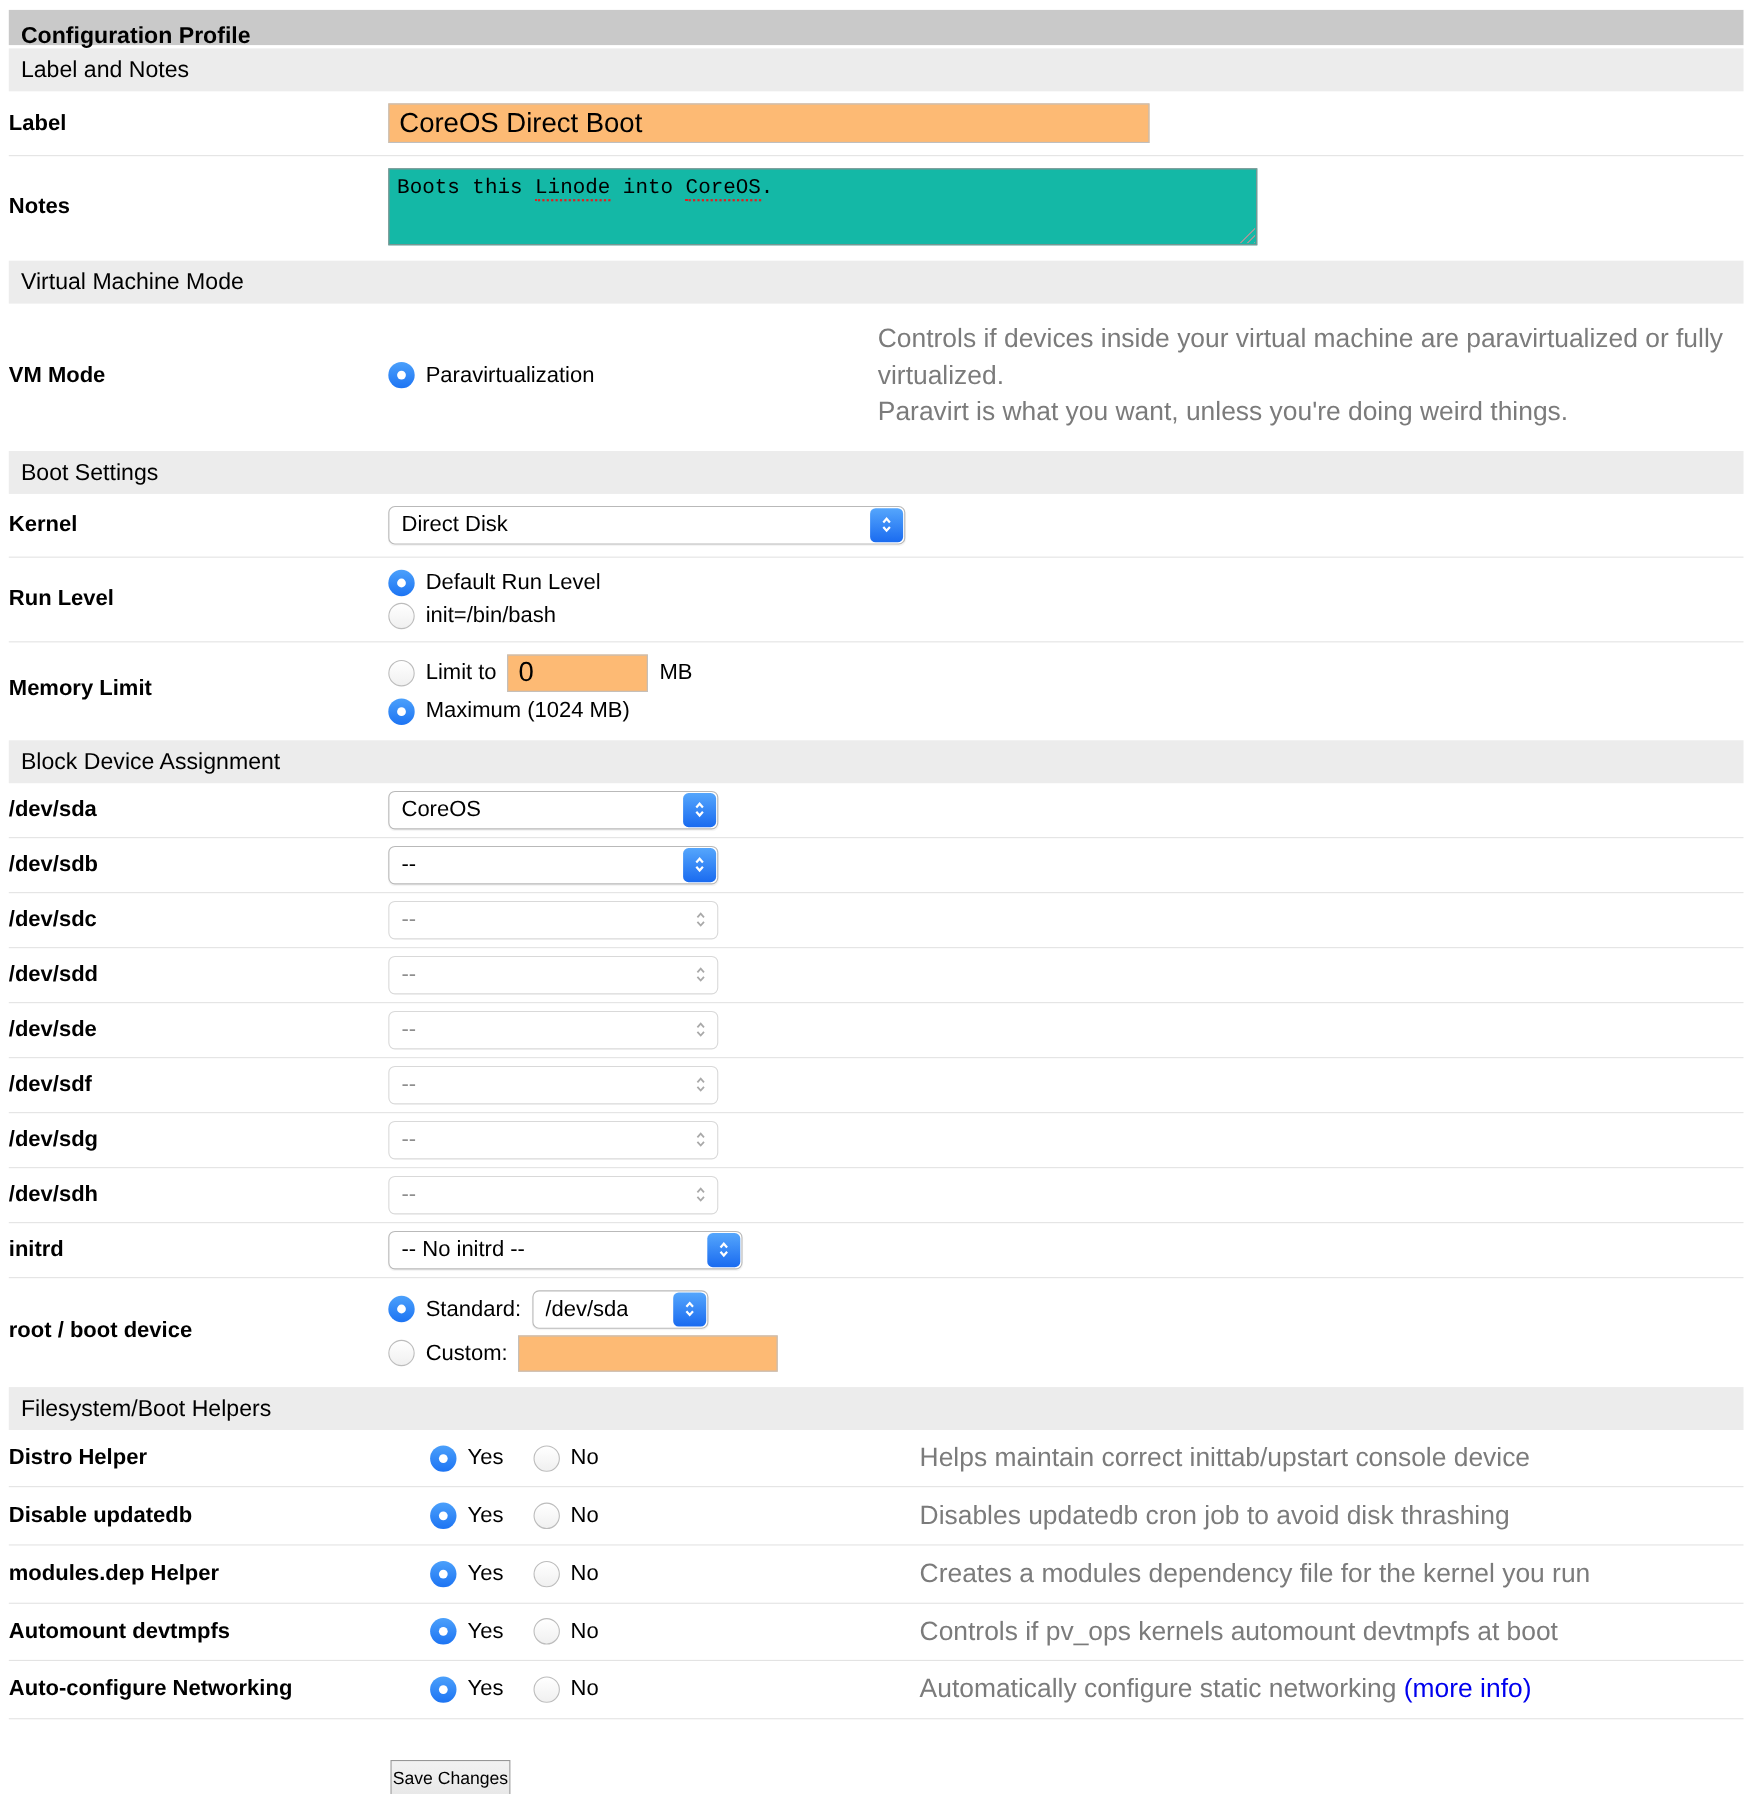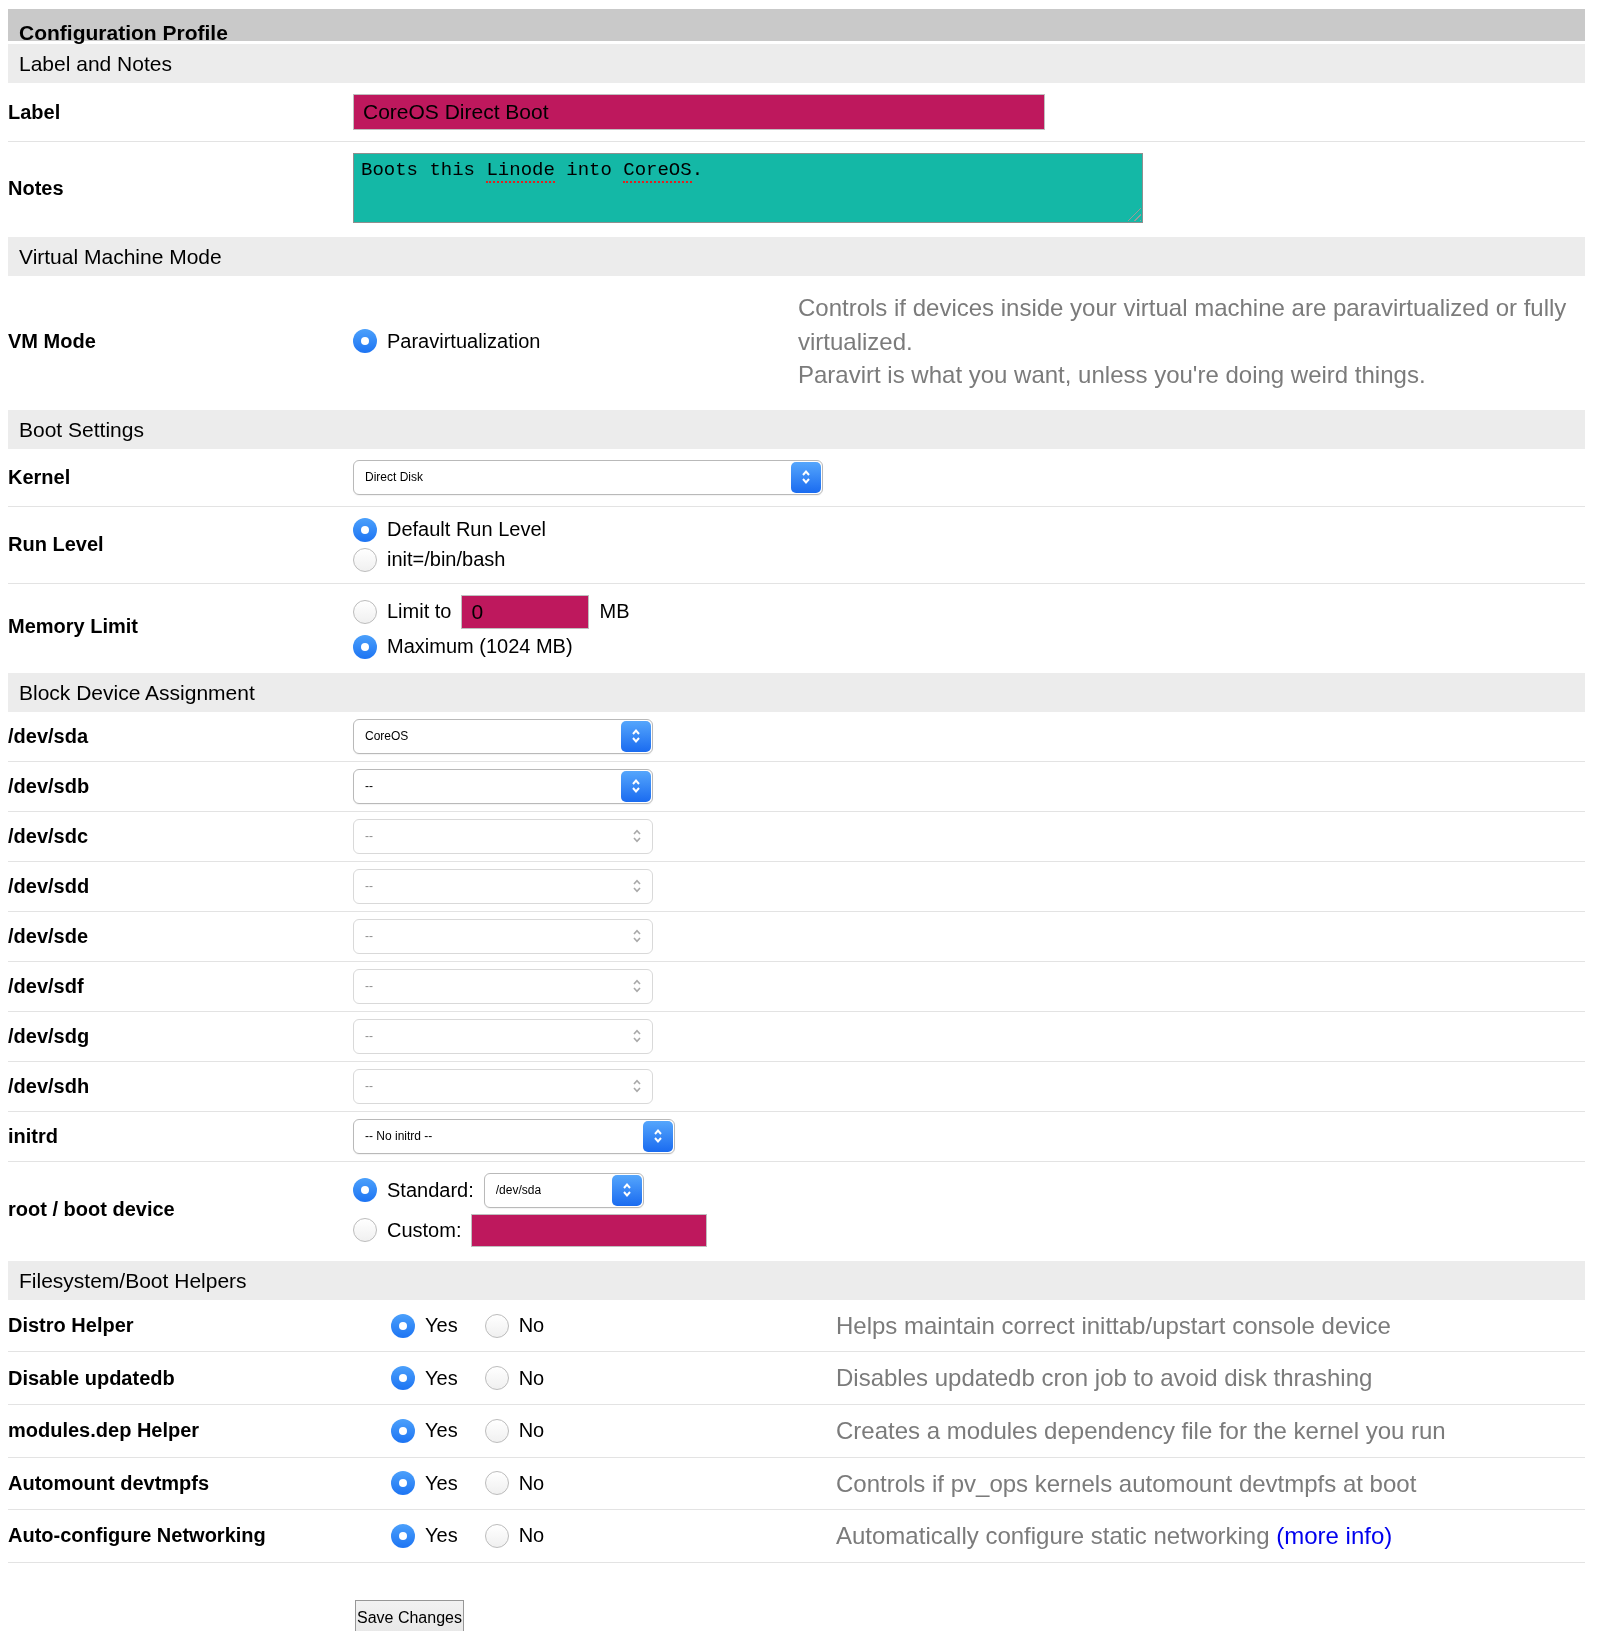--- a/index.html
+++ b/index.html
@@ -20,22 +20,22 @@
 
   .row { display:flex; align-items:center; padding:11px 0; }
   .row-label { flex:0 0 331px; text-align:left; font-weight:bold; padding-right:14px; }
   .row-field { flex:0 0 445px; }
   .row-help { color:#7b7b7b; font-size:24px; line-height:1.4; max-width:775px; }
 
   .stack { display:flex; flex-direction:column; gap:6px; }
 
   
   .text-input {
-    height:36px; border:1px solid #bfbfbf; background:#be185d; box-sizing:border-box;
-    font-family:"Liberation Sans", sans-serif; font-size:21px; padding:0 9px; outline:none;
+    height:36px; border:1px solid #bfbfbf; background:#fdba74; box-sizing:border-box;
+    font-family:"Liberation Sans", sans-serif; font-size:25px; padding:0 9px; outline:none;
   }
   .label-input { width:692px; }
   .mem-input { width:128px; height:34px; }
   .custom-input { width:236px; height:33px; }
 
   
   .fake-textarea {
     width:790px; height:70px; box-sizing:border-box; border:1px solid #8f8f8f; background:#14b8a6;
     font-family:"Liberation Mono", monospace; font-size:19px; padding:5px 7px; position:relative;
   }
@@ -57,21 +57,21 @@
     content:""; position:absolute; width:8px; height:8px; left:8px; top:8px;
     background:#fff; border-radius:50%;
   }
 
   
   .mac-select {
     position:relative; height:35px; background:#fff; border:1px solid #b9b9b9; border-radius:6px;
     display:flex; align-items:center; padding-left:11px; box-sizing:border-box;
     box-shadow:0 1px 1px rgba(0,0,0,0.05);
   }
-  .ms-value { font-size:12px; white-space:nowrap; overflow:hidden; }
+  .ms-value { font-size:20px; white-space:nowrap; overflow:hidden; }
   .ms-btn {
     position:absolute; right:1px; top:1px; bottom:1px; width:30px; border-radius:5px;
     background:linear-gradient(180deg,#55a6fc,#1a6bf0);
     display:flex; align-items:center; justify-content:center;
   }
   .ms-btn svg { stroke:#fff; stroke-width:2; fill:none; }
   .mac-select.disabled { border-color:#d9d9d9; box-shadow:none; }
   .mac-select.disabled .ms-value { color:#8e8e8e; }
   .ms-plain {
     position:absolute; right:9px; top:0; bottom:0; display:flex; align-items:center;

